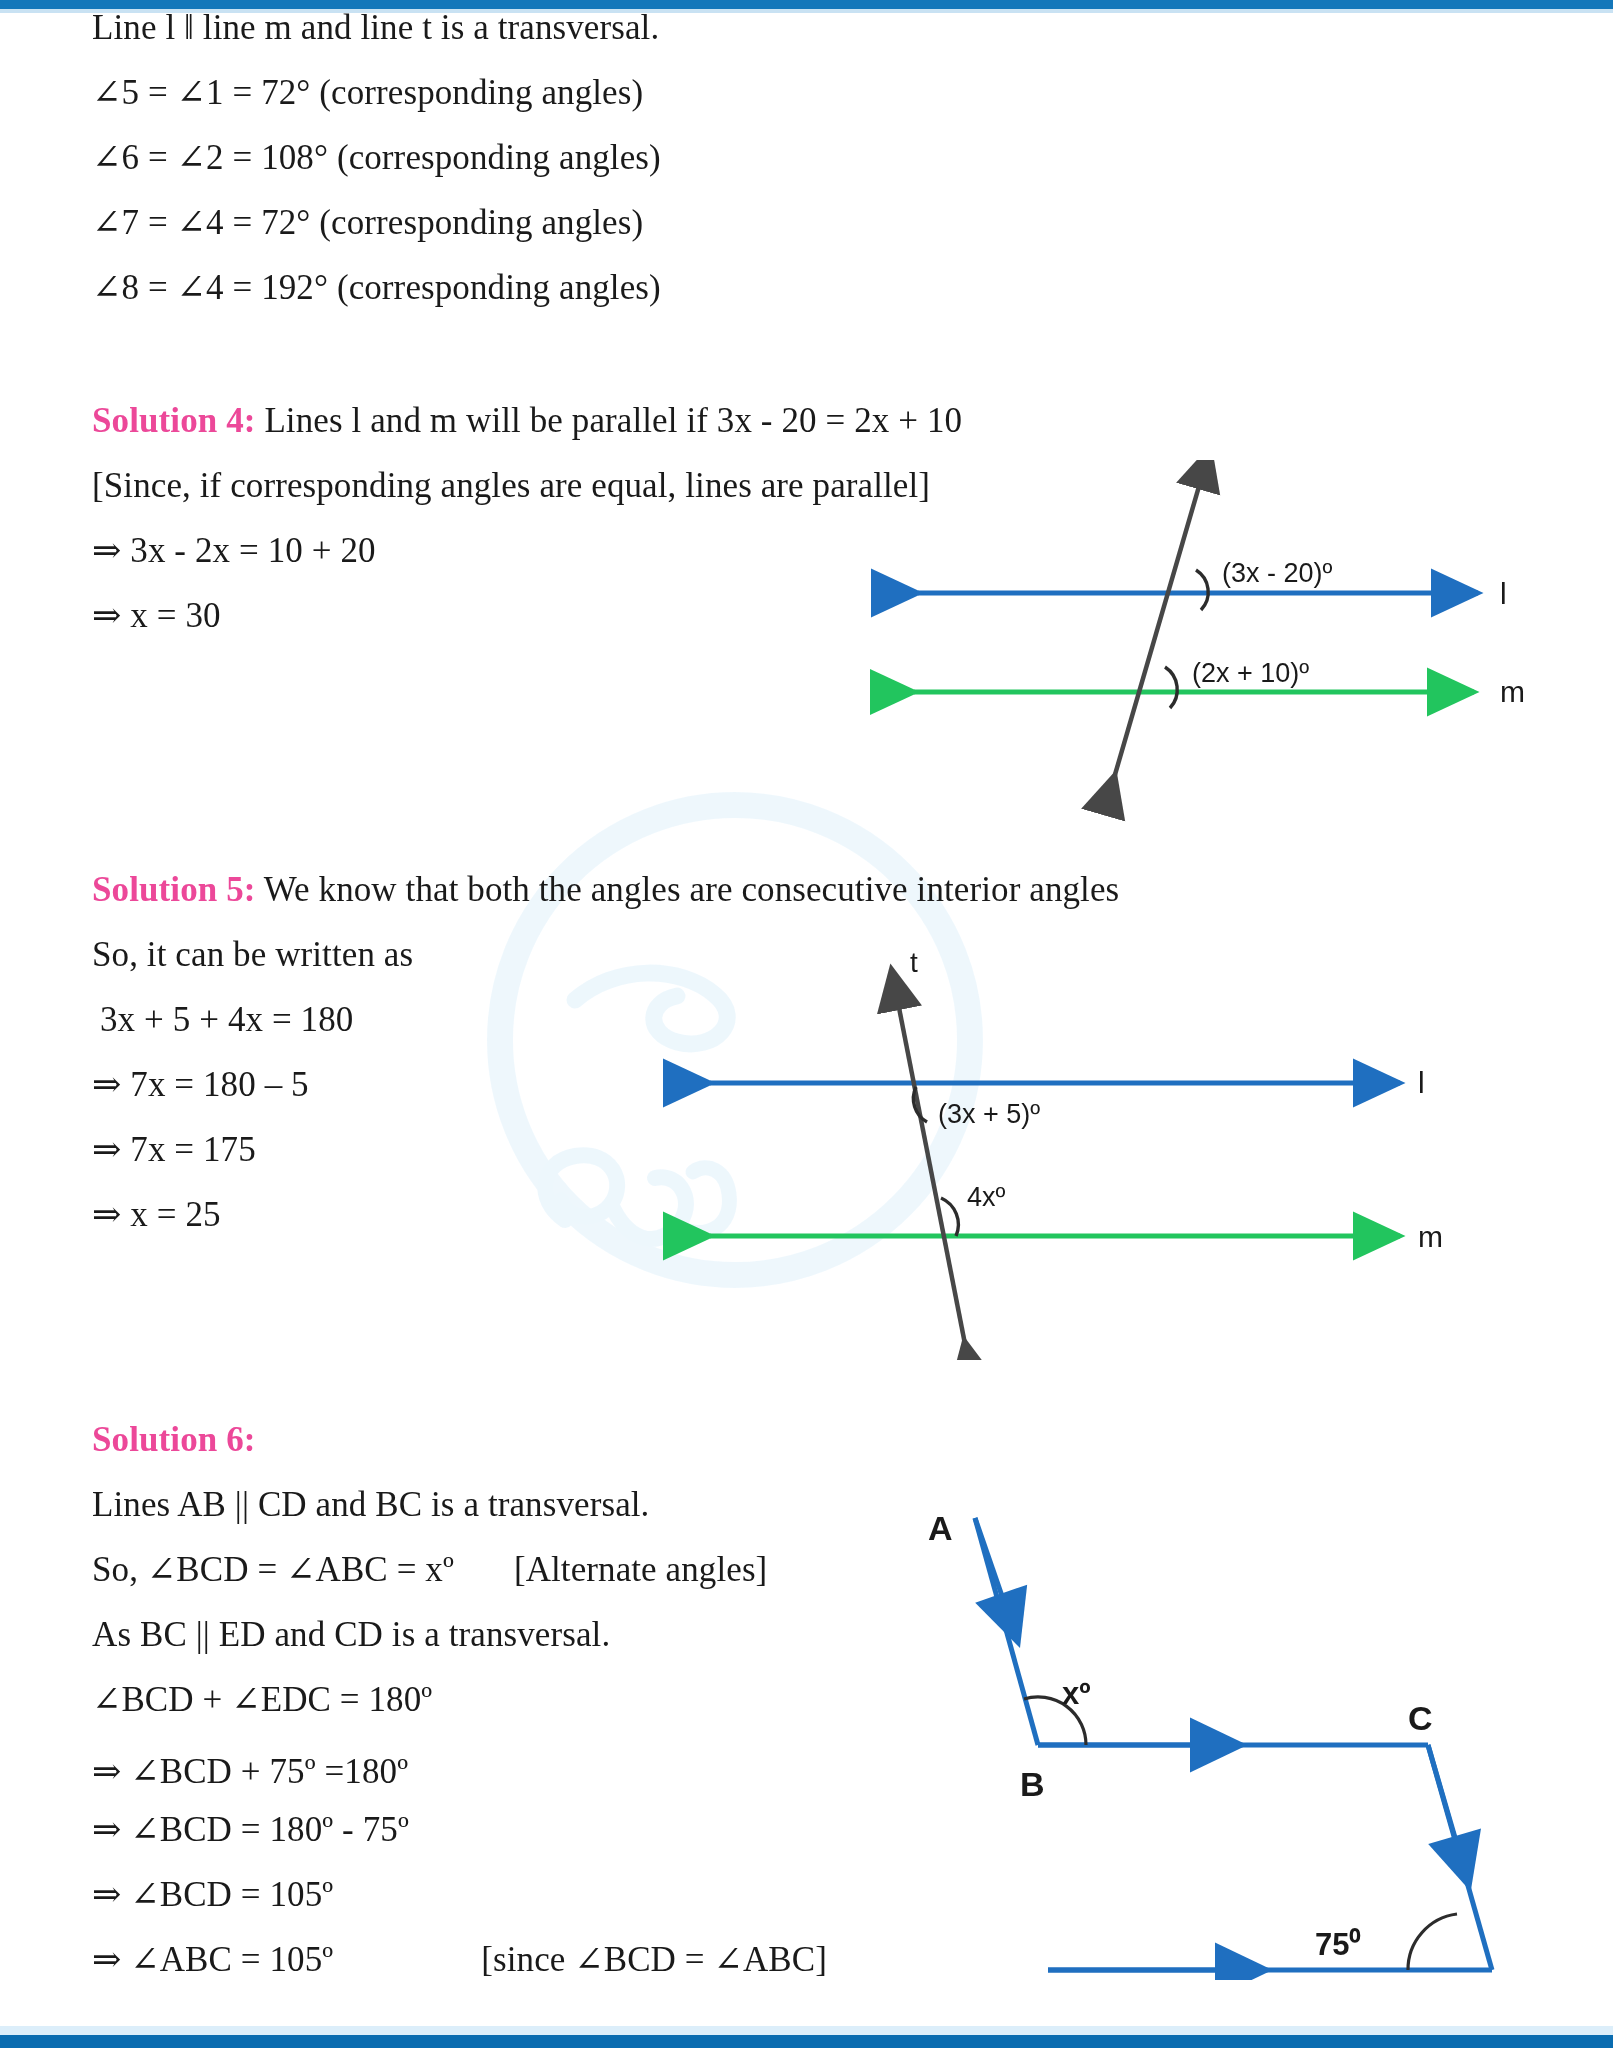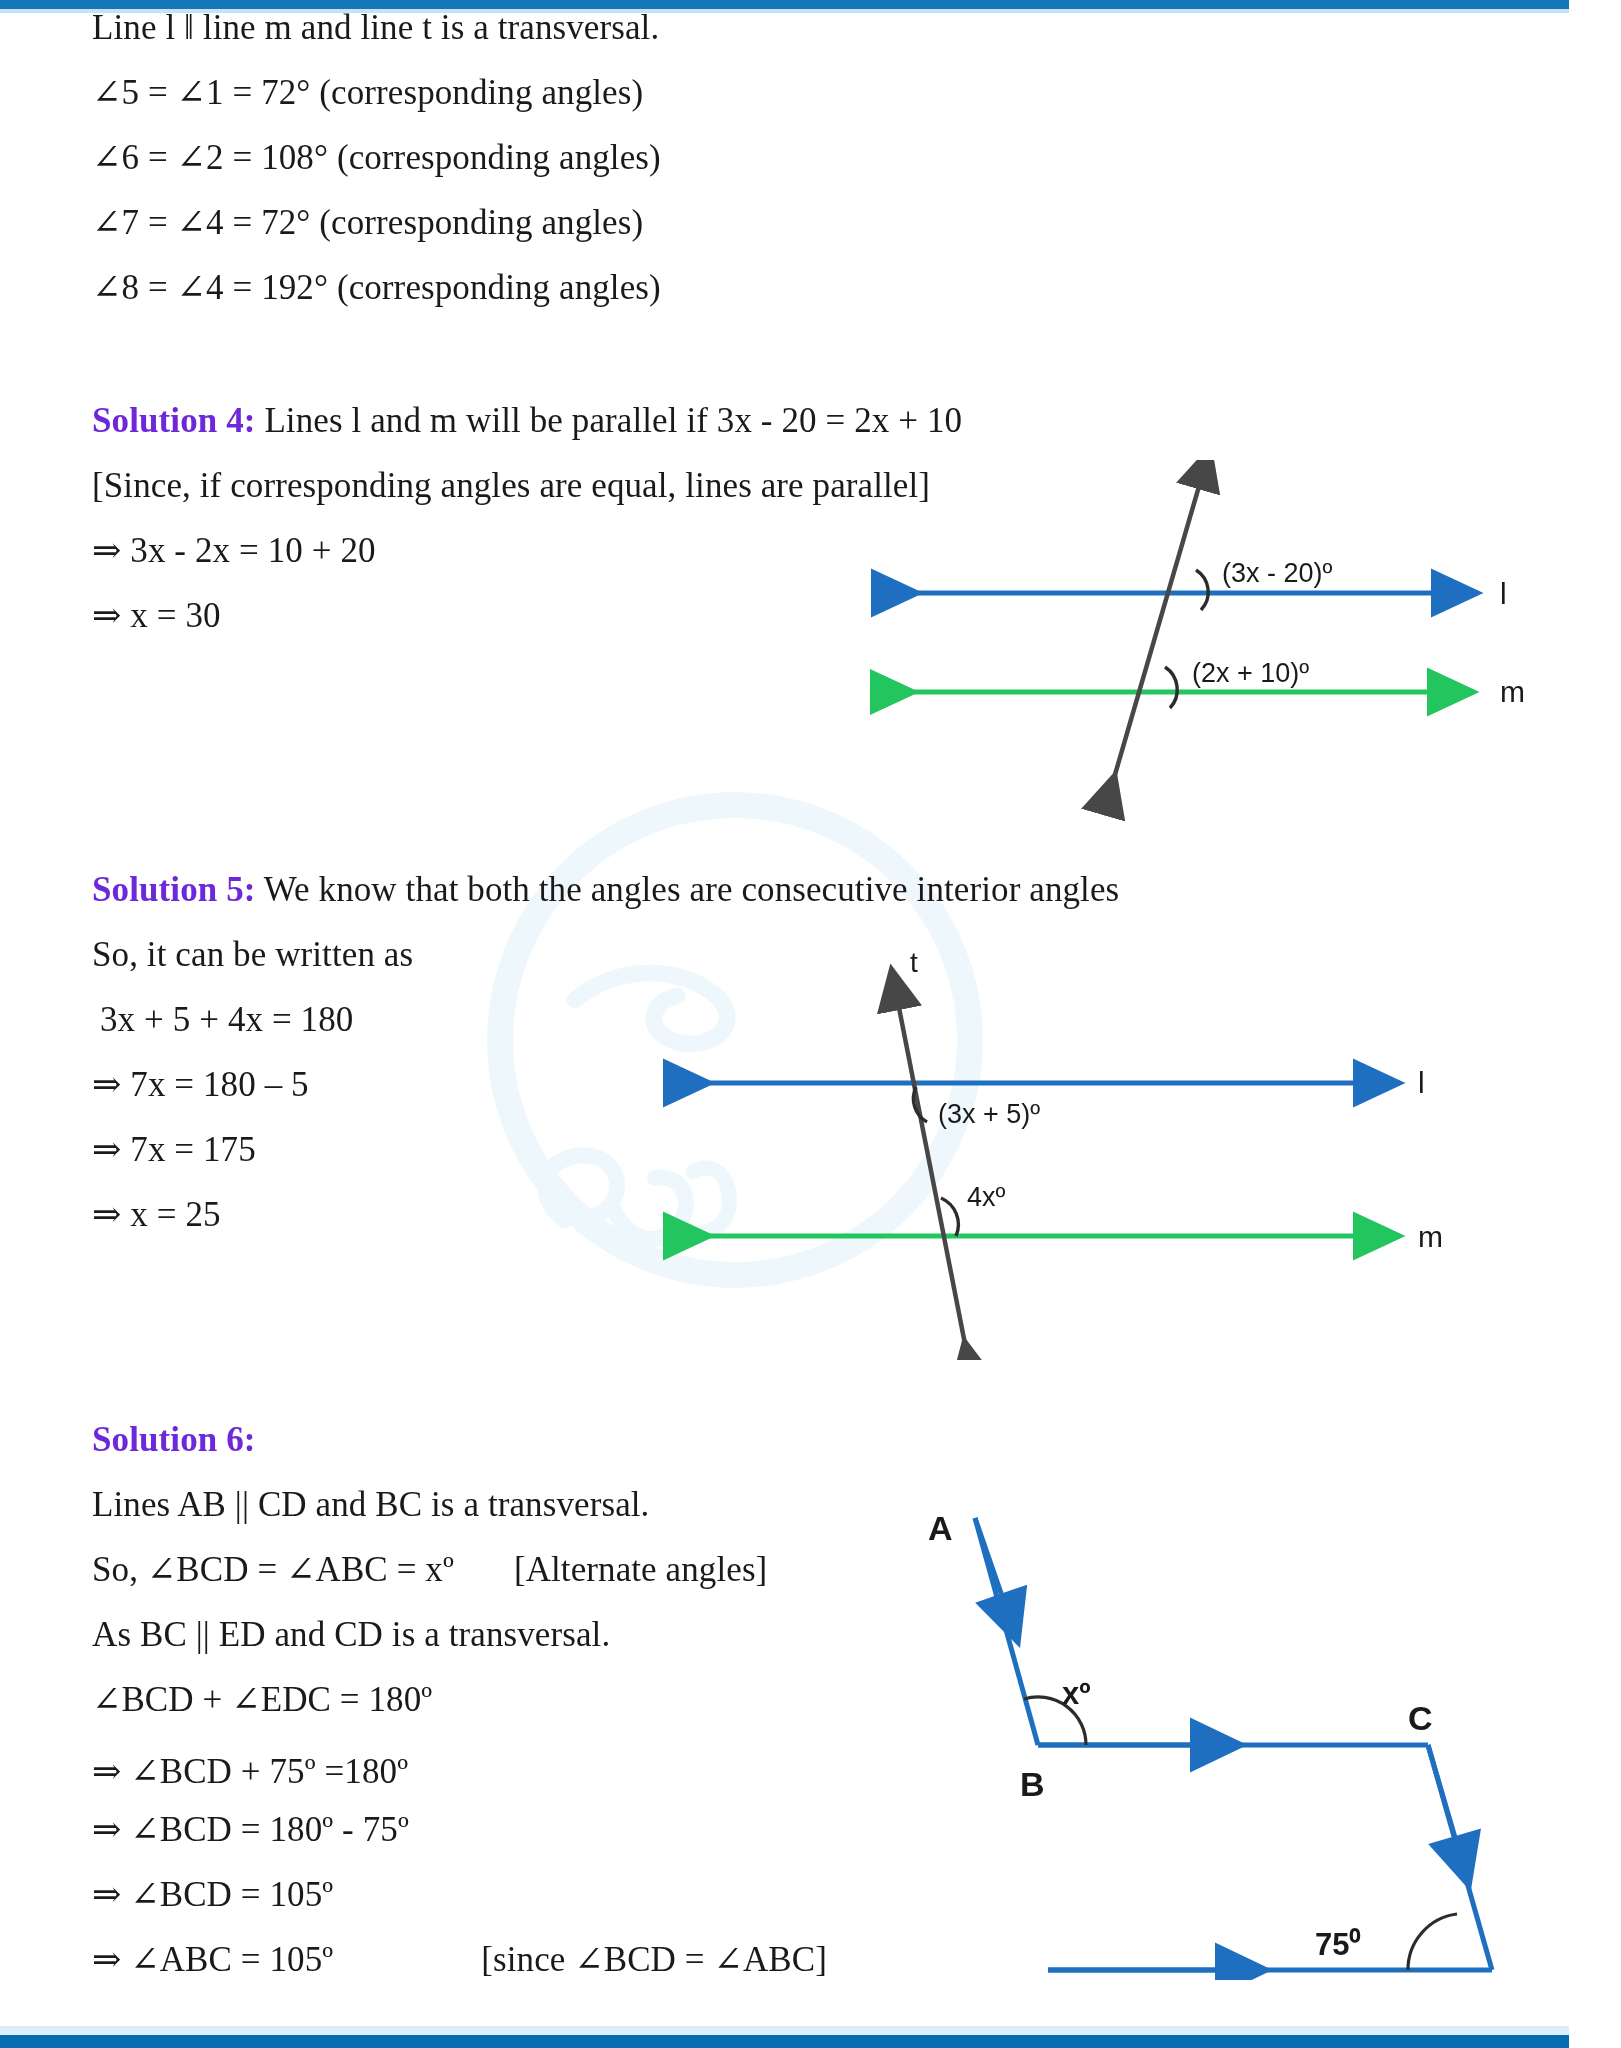--- a/index.html
+++ b/index.html
@@ -10,20 +10,21 @@
   body {
     font-family: "Liberation Serif", "DejaVu Serif", serif;
     color: #1a1a1a;
   }
   #page {
     position: relative;
     width: 1569px;
     height: 2048px;
     background: #ffffff;
     overflow: hidden;
+    padding-left: 44px;
   }
   .top-rule {
     position: absolute;
     left: 0; top: 0;
     width: 1621px; height: 9px;
     background: #1477ba;
   }
   .top-rule-soft {
     position: absolute;
     left: 0; top: 9px;
@@ -54,21 +55,21 @@
 
   
   .tline {
     position: absolute;
     white-space: nowrap;
     font-size: 35px;
     line-height: 1;
     letter-spacing: 0.1px;
   }
   .sol-head {
-    color: #6d28d9;
+    color: #ec4899;
     font-weight: bold;
   }
   .gap { display: inline-block; width: 60px; }
 
   
   .fig { position: absolute; }
 </style>
 </head>
 <body>
 

